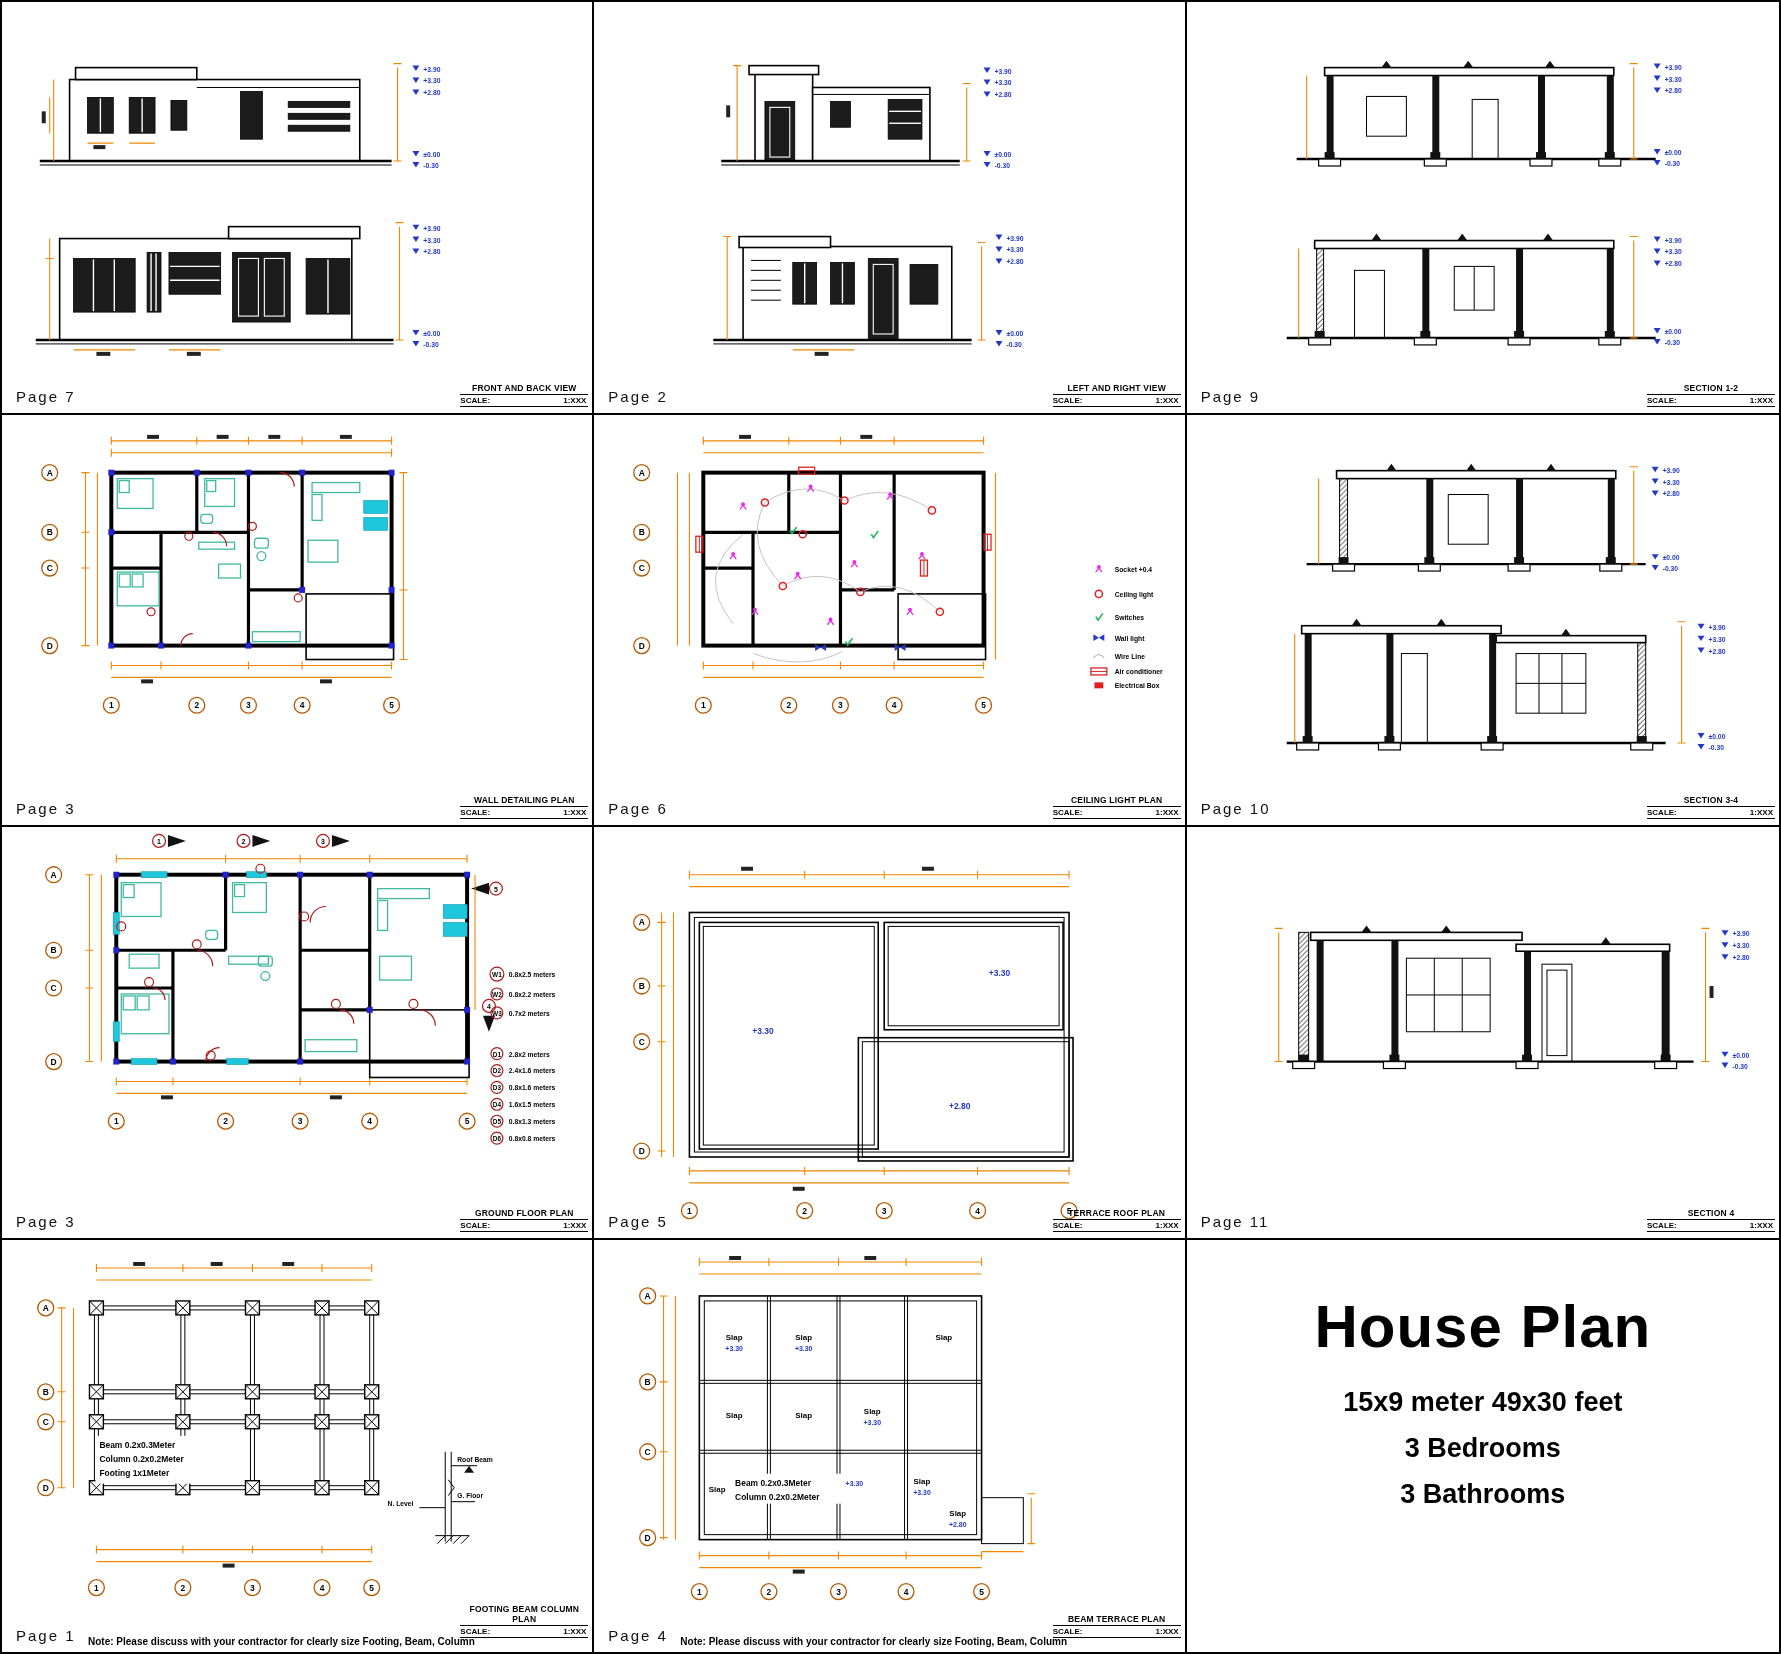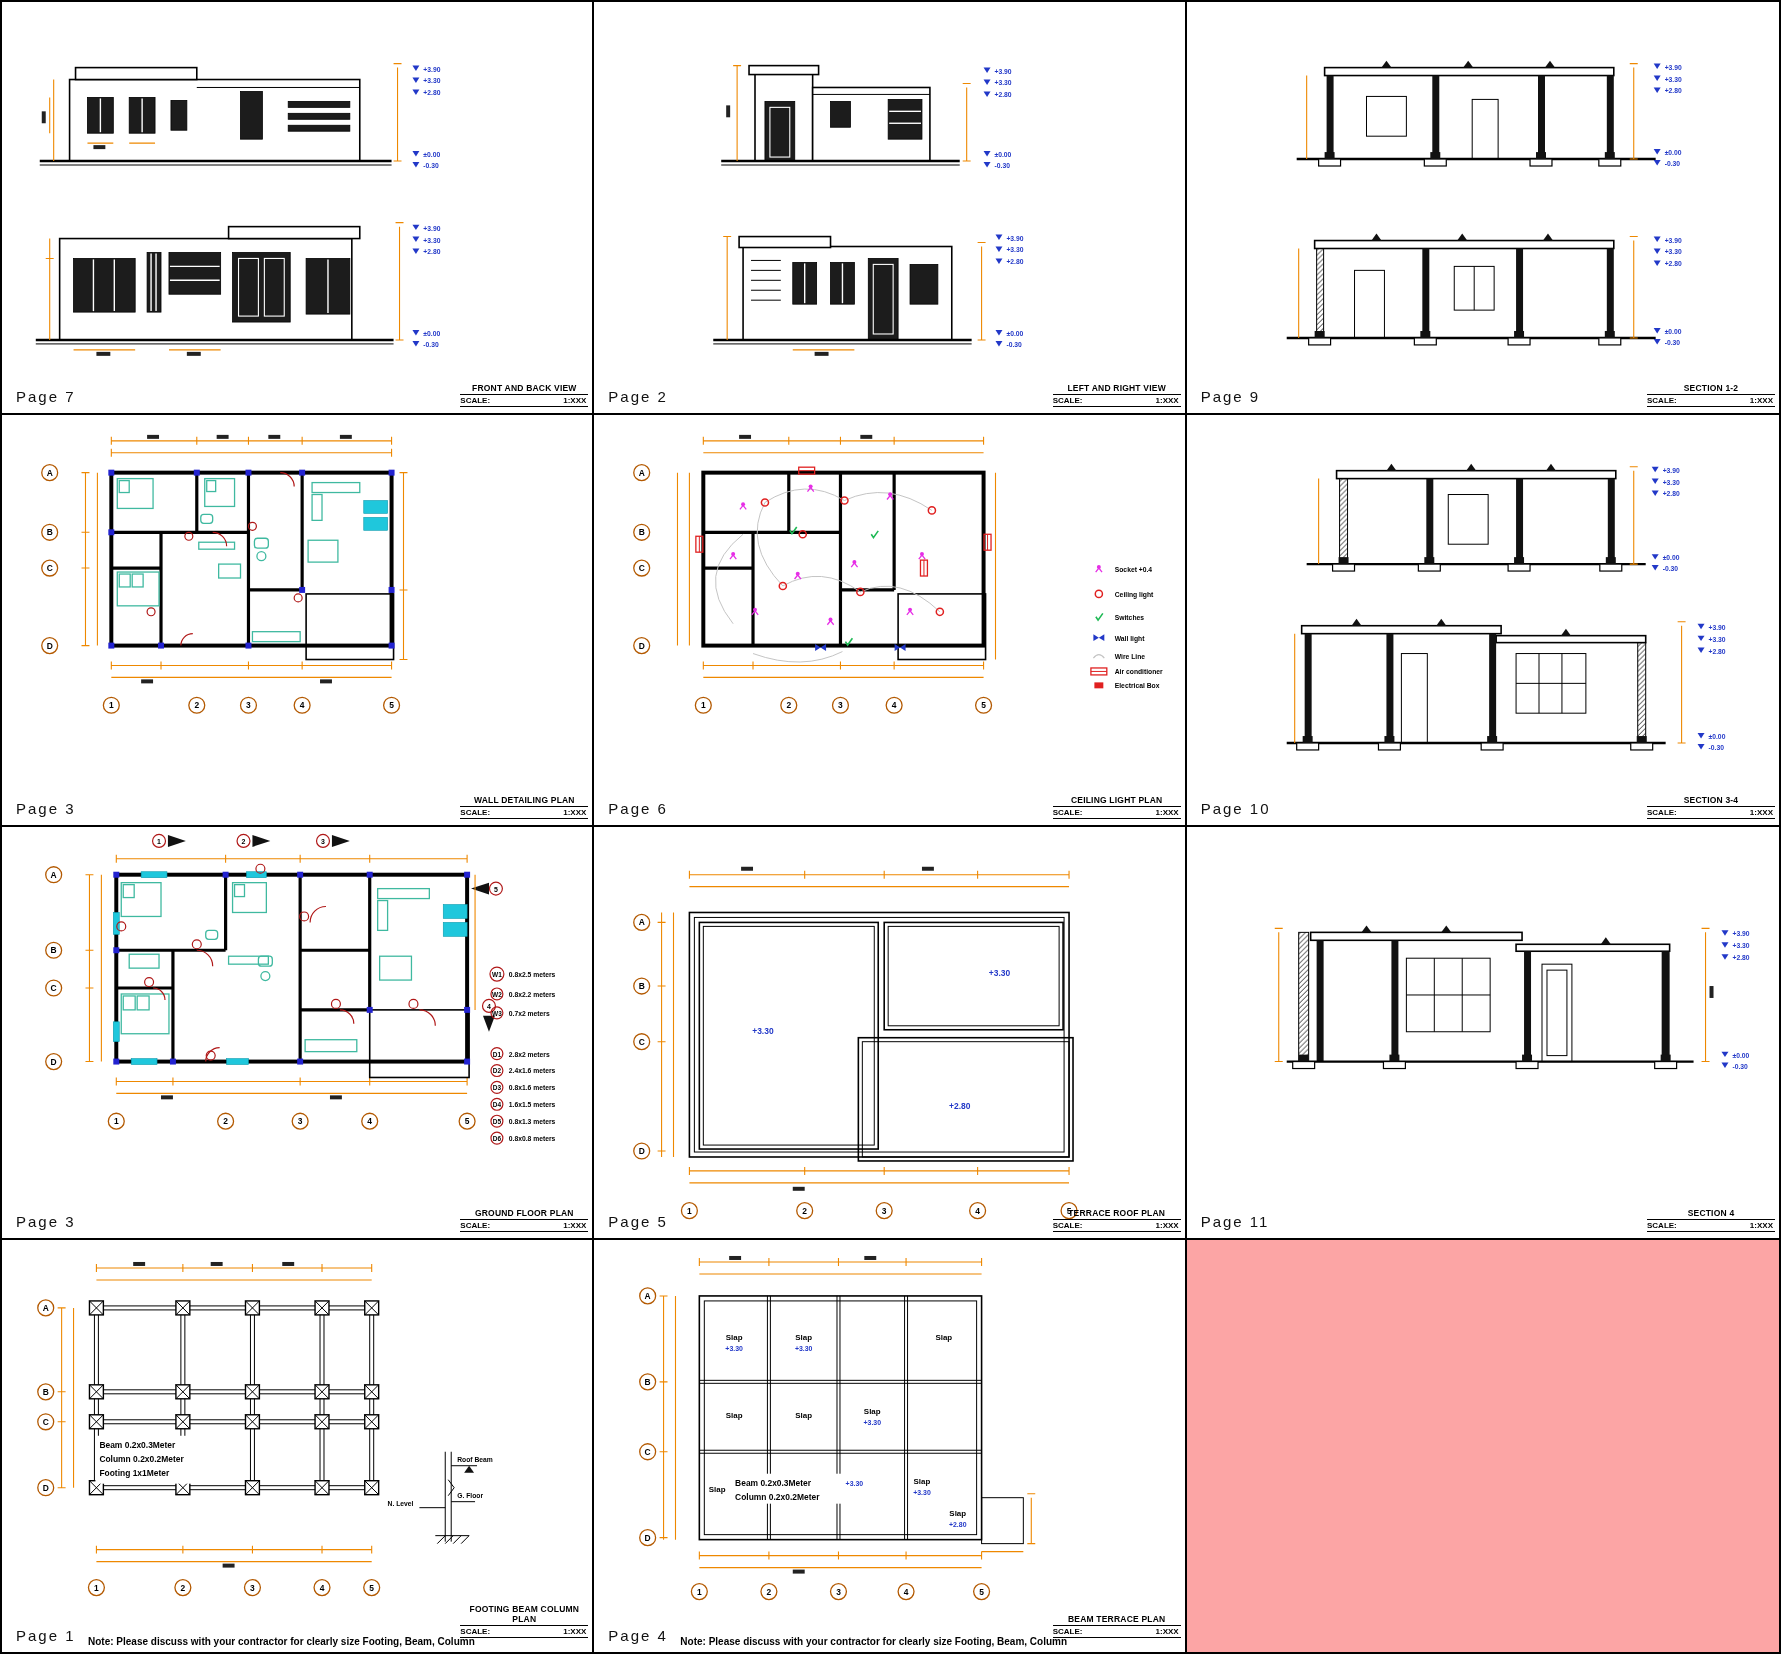--- a/index.html
+++ b/index.html
@@ -3,21 +3,21 @@
 <meta charset="utf-8">
 <style>
   html,body{margin:0;padding:0;background:#fff;}
   body{font-family:"Liberation Sans","DejaVu Sans",sans-serif;color:#000;}
   .sheet{
     width:1781px;height:1654px;box-sizing:border-box;
     border:2px solid #000;
     display:grid;
     grid-template-columns:repeat(3,1fr);
     grid-template-rows:repeat(4,1fr);
-    background:#fca5a5;
+    background:#000000;
   }
   .panel{position:relative;border-right:2px solid #000;border-bottom:2px solid #000;overflow:hidden;background:#fff;}
   .panel:nth-child(3n){border-right:none;}
   .panel:nth-child(n+10){border-bottom:none;}
   .art{position:absolute;inset:0;width:100%;height:100%;}
   .page-label{position:absolute;left:14px;bottom:8px;font-size:15px;letter-spacing:2px;color:#111;}
   .tblock{position:absolute;right:4px;bottom:6px;width:128px;font-weight:bold;color:#000;}
   .tblock .t1{font-size:8.5px;text-align:center;border-bottom:1.2px solid #000;padding-bottom:1px;letter-spacing:.2px;}
   .tblock .t2{font-size:8px;display:flex;justify-content:space-between;border-bottom:1.2px solid #000;padding:1px 2px 1px 0;}
   .note{position:absolute;left:86px;bottom:5px;font-size:10px;font-weight:bold;white-space:nowrap;}
@@ -1012,14 +1012,22 @@
     <div class="note">Note: Please discuss with your contractor for clearly size Footing, Beam, Column</div>
     <div class="tblock" style="bottom:14px;">
       <div class="t1">BEAM TERRACE PLAN</div>
       <div class="t2">
           <span>SCALE:</span>
           <span>1:XXX</span>
         </div>
     </div>
   </section>
 
+  <section class="panel title-panel">
+    <div class="tp-wrap">
+      <h1>House Plan</h1>
+      <p>15x9 meter 49x30 feet</p>
+      <p>3 Bedrooms</p>
+      <p>3 Bathrooms</p>
+    </div>
+  </section>
 
 </div>
 
 </body></html>

